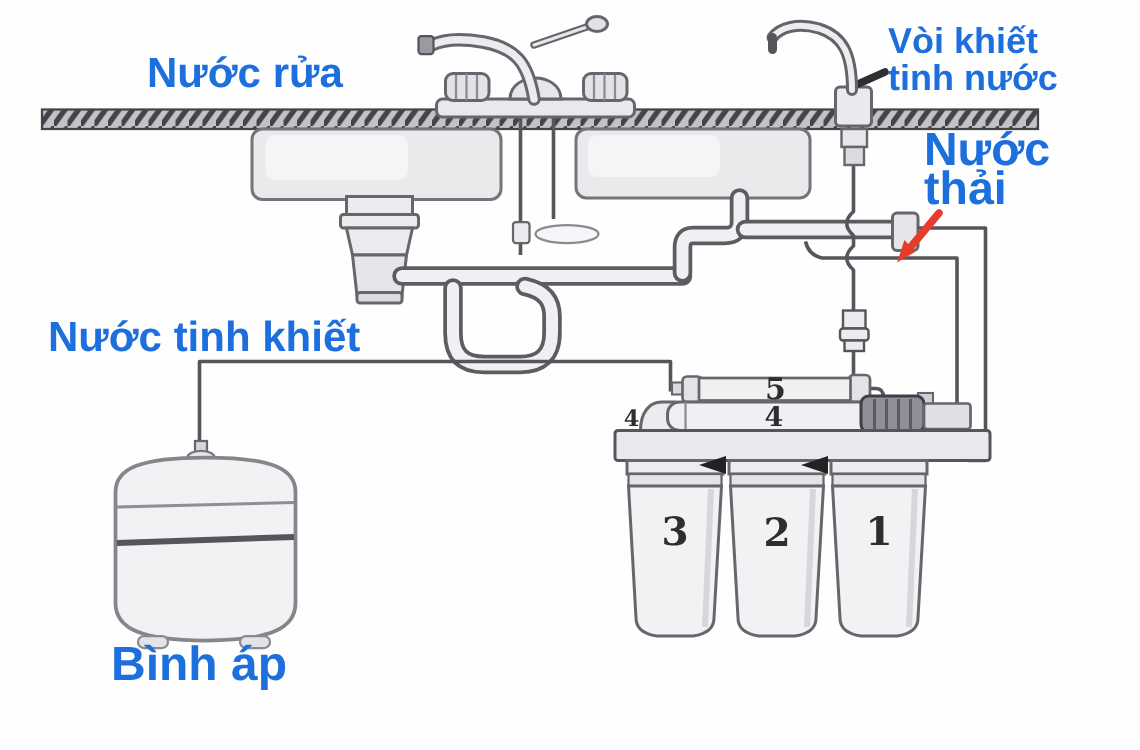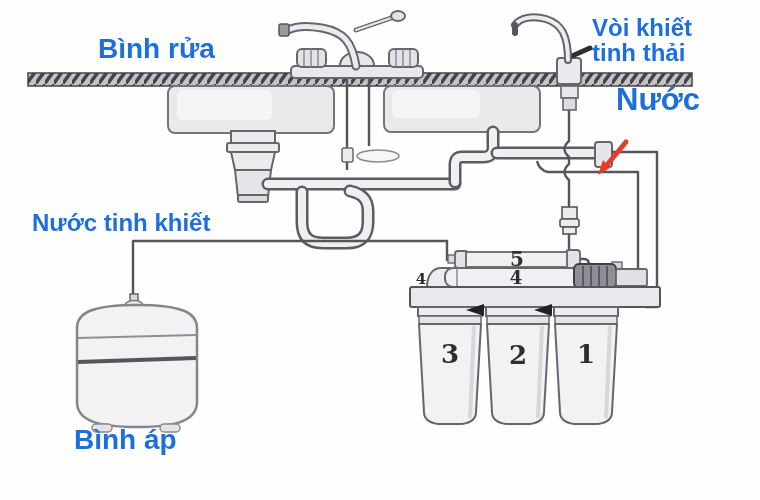--- a/index.html
+++ b/index.html
@@ -8,22 +8,22 @@
     overflow:hidden;font-family:"Liberation Sans","DejaVu Sans",sans-serif;
   }
   #diagram-svg{position:absolute;left:0;top:0;}
   .lbl{
     position:absolute;color:#1c6fdc;font-weight:bold;white-space:nowrap;
     font-family:"Liberation Sans","DejaVu Sans",sans-serif;
   }
   #lbl-sink{left:98px;top:33px;font-size:28px;}
   #lbl-pure-faucet{left:592px;top:15px;font-size:24px;line-height:25px;}
   #lbl-waste{left:616px;top:87px;font-size:31px;line-height:26px;}
-  #lbl-pure-water{left:32px;top:209px;font-size:24px;}
-  #lbl-tank{left:74px;top:424px;font-size:28px;}
+  #lbl-pure-water{left:32px;top:209px;font-size:28px;}
+  #lbl-tank{left:74px;top:424px;font-size:32px;}
   .num{font-family:"DejaVu Serif","Liberation Serif",serif;font-weight:bold;fill:#2e2e31;}
 </style>
 </head>
 <body>
 
 <div id="stage">
 
   <svg id="diagram-svg" width="760" height="500" viewBox="0 0 760 500">
     <defs>
       <pattern id="hatch" width="9" height="14" patternUnits="userSpaceOnUse">
@@ -189,27 +189,28 @@
       <rect x="92" y="424" width="20" height="8" rx="4" fill="#e4e4e8" stroke="#8a8a90" stroke-width="1.5"></rect>
       <rect x="160" y="424" width="20" height="8" rx="4" fill="#e4e4e8" stroke="#8a8a90" stroke-width="1.5"></rect>
     </g>
 
     <g>
       <path d="M626,142 L606,166" stroke="#e73b2b" stroke-width="5" stroke-linecap="round" fill="none"></path>
       <polygon points="598,175 610,168 603,160" fill="#e73b2b"></polygon>
     </g>
   </svg>
 
-  <div class="lbl" id="lbl-sink">Bình rửa</div>
+  <div class="lbl" id="lbl-sink">Nước rửa</div>
 
   <div class="lbl" id="lbl-pure-faucet">
     <div>Vòi khiết</div>
-    <div>tinh thải</div>
+    <div>tinh nước</div>
   </div>
 
   <div class="lbl" id="lbl-waste">
     <div>Nước</div>
+    <div>thải</div>
   </div>
 
   <div class="lbl" id="lbl-pure-water">Nước tinh khiết</div>
 
   <div class="lbl" id="lbl-tank">Bình áp</div>
 </div>
 
 </body></html>

